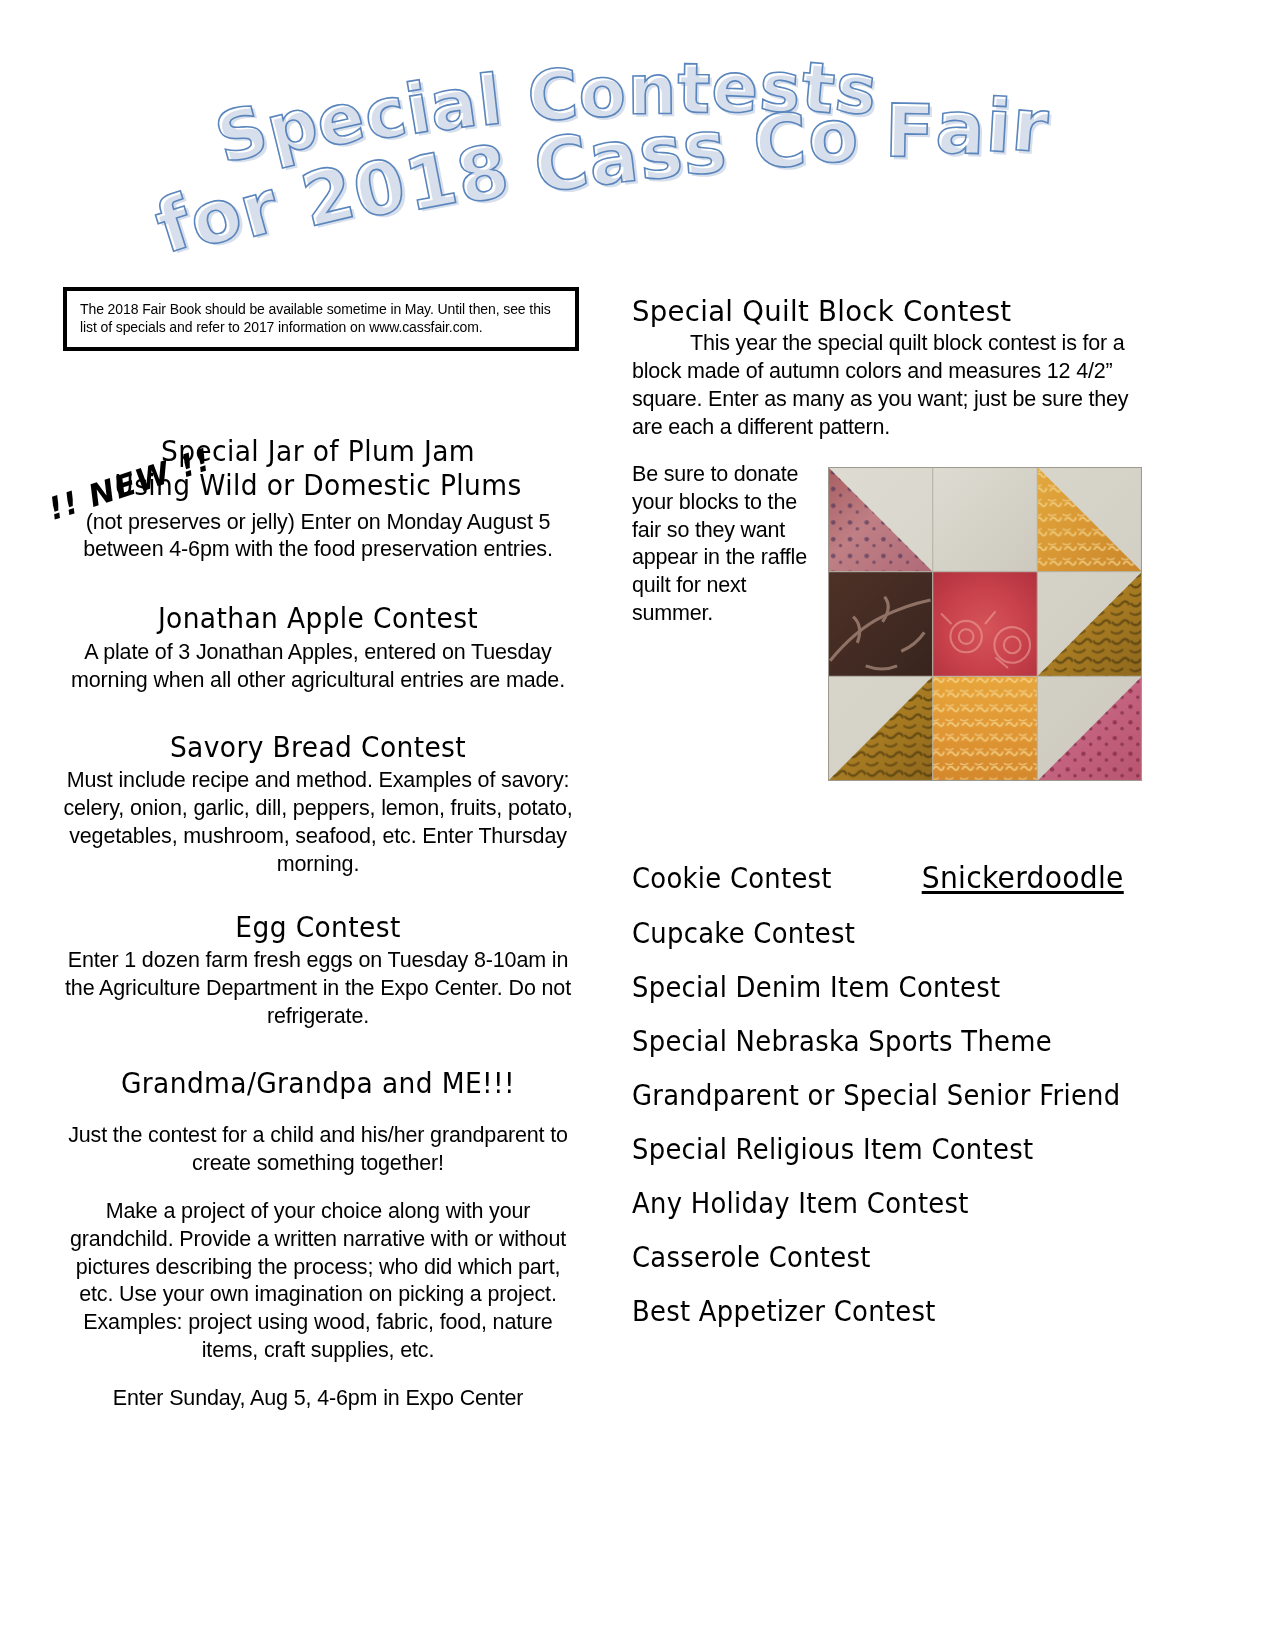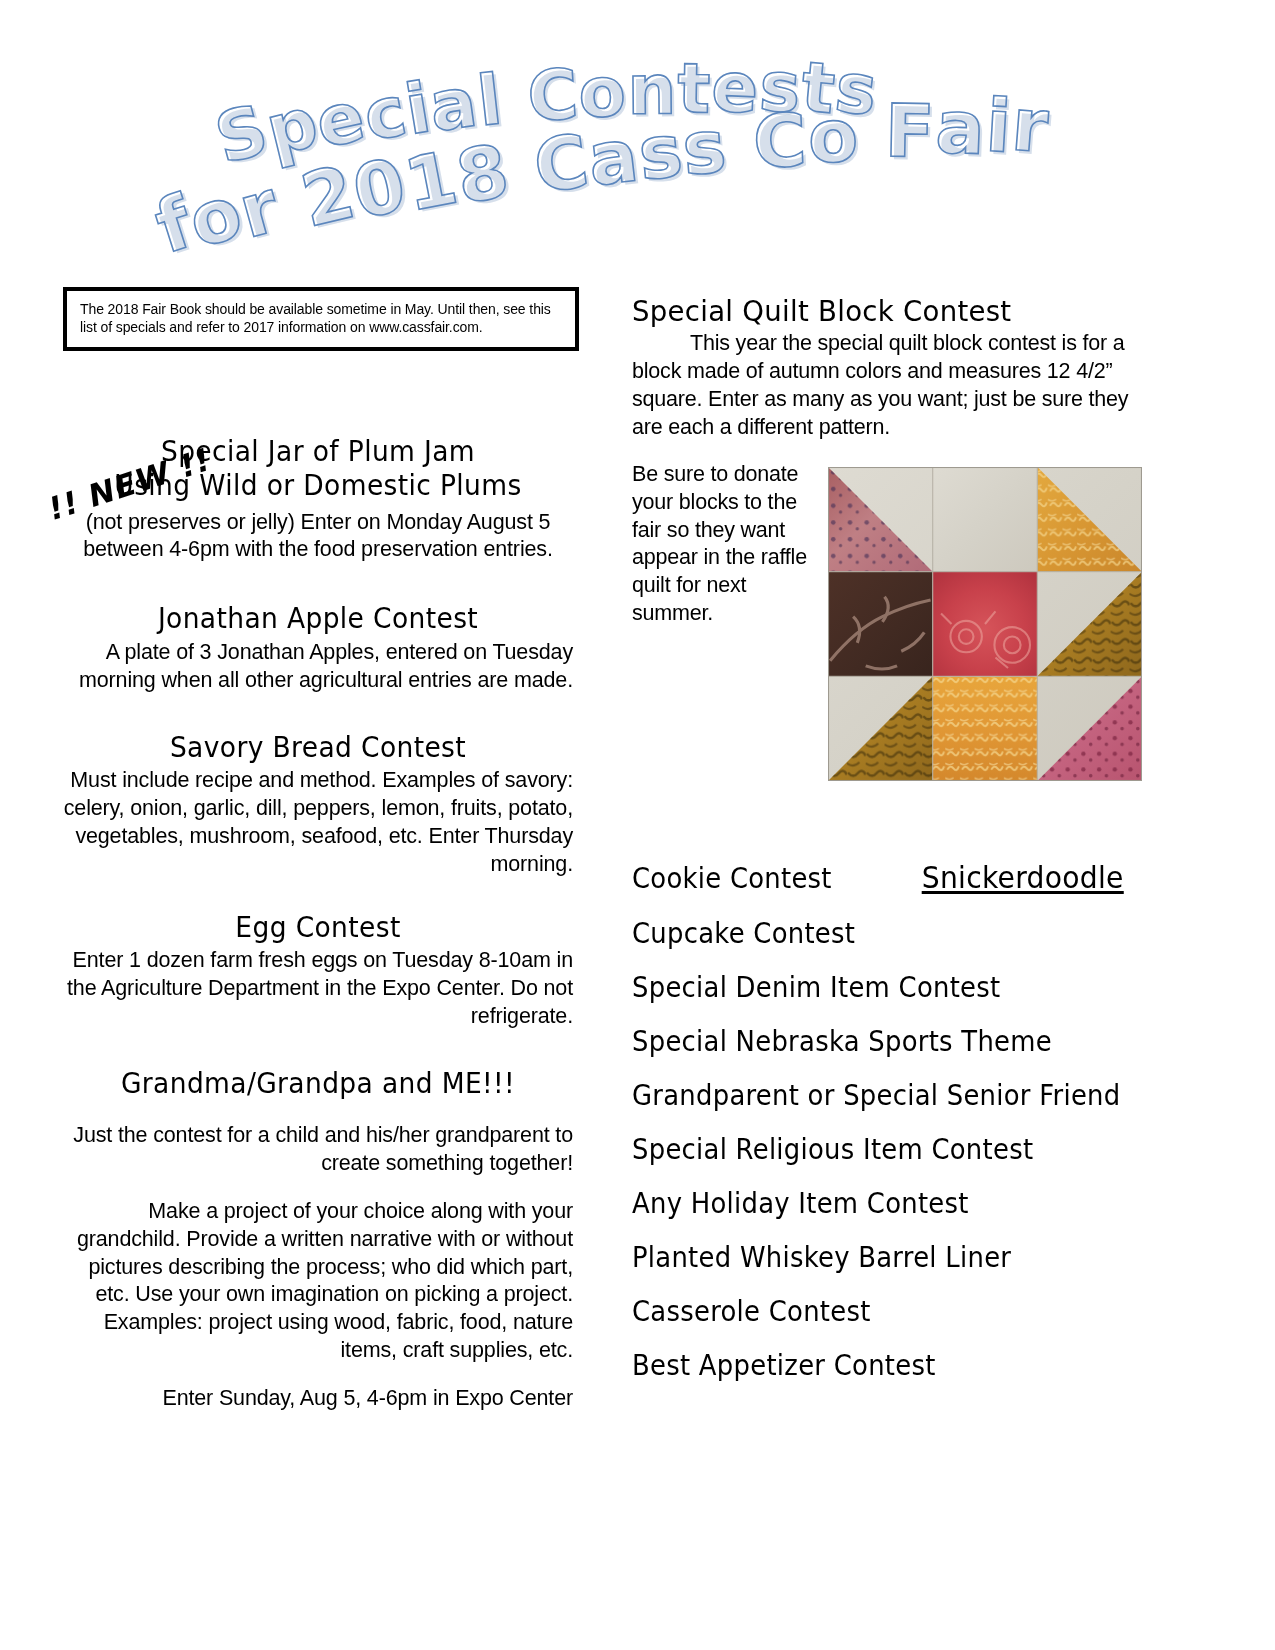--- a/index.html
+++ b/index.html
@@ -117,21 +117,21 @@
     transform-origin: center;
   }
 
   
   p.body {
     margin: 0;
     font-family: "Liberation Sans", sans-serif;
     font-size: 21.5px;
     line-height: 1.295;
     letter-spacing: -0.15px;
-    text-align: right;
+    text-align: center;
   }
   .sec {
     margin-top: 28px;
   }
 
   
   #quilt-heading {
     margin: 0 0 2px 0;
     font-family: "DejaVu Sans", sans-serif;
     font-weight: 400;
@@ -411,23 +411,20 @@
       <div class="contest-row">
         <span class="contest-name">Grandparent or Special Senior Friend</span>
       </div>
       <div class="contest-row">
         <span class="contest-name">Special Religious Item Contest</span>
       </div>
       <div class="contest-row">
         <span class="contest-name">Any Holiday Item Contest</span>
       </div>
       <div class="contest-row">
-        <span class="contest-name">Planted Whiskey Barrel Liner</span>
-      </div>
-      <div class="contest-row">
         <span class="contest-name">Casserole Contest</span>
       </div>
       <div class="contest-row">
         <span class="contest-name">Best Appetizer Contest</span>
       </div>
     </div>
 
 </div>
 
 </body></html>

